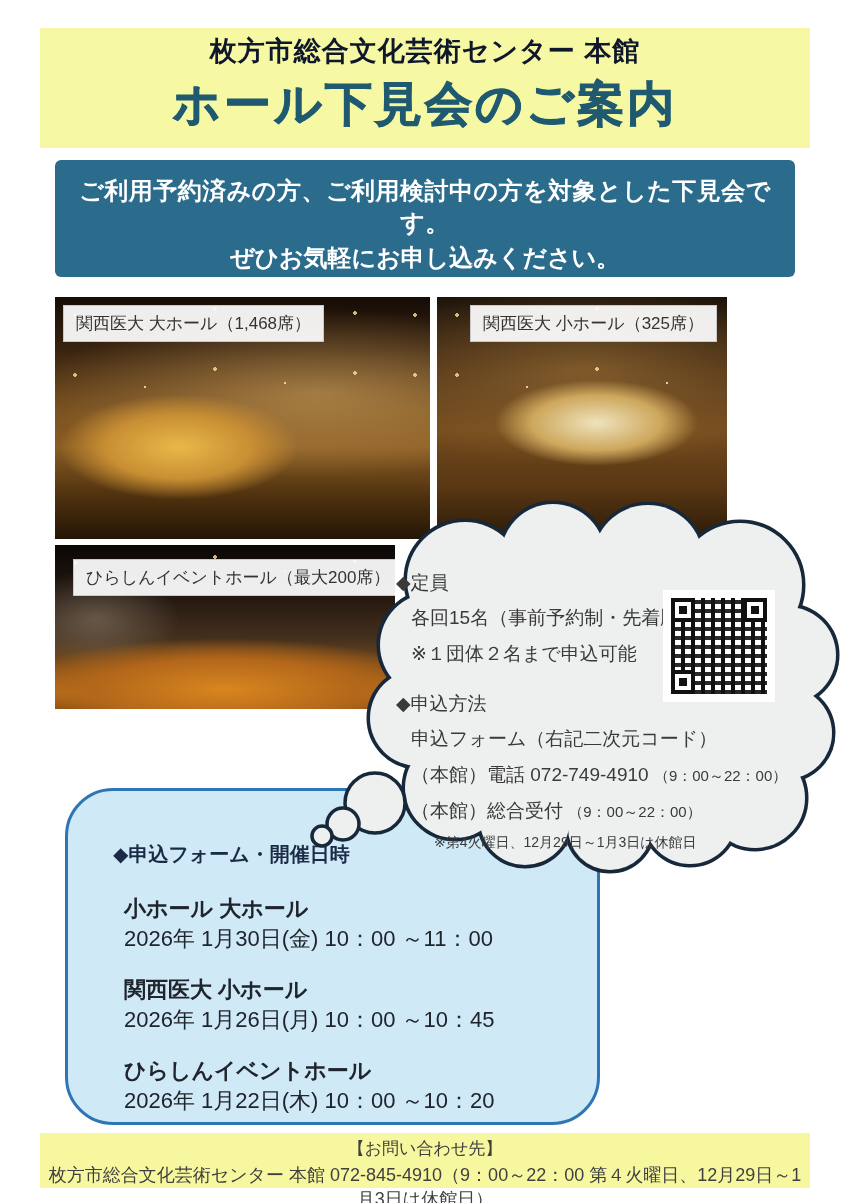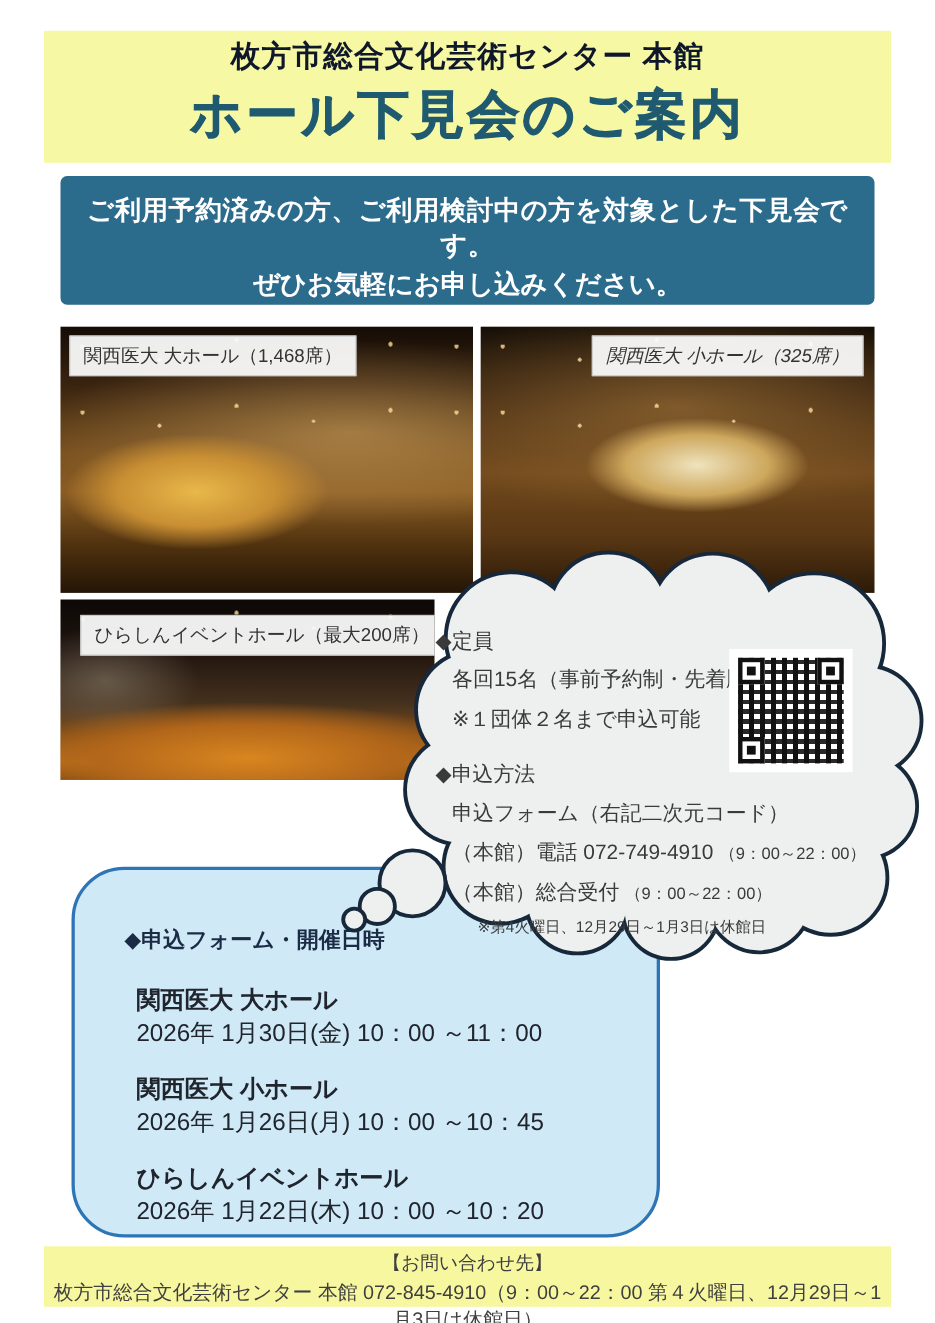--- a/index.html
+++ b/index.html
@@ -20,25 +20,25 @@
   .notice-line2 { margin-top:3px; font-size:24px; font-weight:bold; }
   .notice-note  { margin-top:11px; font-size:17px; font-weight:bold; }
 
   
   .photo { position:absolute; overflow:hidden; z-index:1; }
   .photo-1 { left:55px;  top:297px; width:375px; height:242px;
     background:
       radial-gradient(ellipse 160px 70px at 33% 62%, #e8b84a 0%, #c98f33 45%, rgba(120,70,20,0) 75%),
       radial-gradient(ellipse 400px 120px at 70% 40%, rgba(214,170,100,.55) 0%, rgba(120,70,20,0) 70%),
       linear-gradient(180deg, #140c06 0%, #3a2410 22%, #7a511f 48%, #8a5c24 62%, #50320f 82%, #241506 100%); }
-  .photo-2 { left:437px; top:297px; width:358px; height:242px;
+  .photo-2 { left:437px; top:297px; width:290px; height:242px;
     background:
       radial-gradient(ellipse 130px 55px at 55% 52%, #efe3bd 0%, #cda75c 50%, rgba(110,65,18,0) 78%),
       radial-gradient(ellipse 420px 140px at 50% 30%, rgba(190,140,70,.5) 0%, rgba(90,50,12,0) 70%),
-      linear-gradient(180deg, #100a05 0%, #35200d 25%, #70481c 55%, #5a3814 78%, #2c1a08 100%); font-style: italic; }
+      linear-gradient(180deg, #100a05 0%, #35200d 25%, #70481c 55%, #5a3814 78%, #2c1a08 100%); }
   .photo-3 { left:55px;  top:545px; width:340px; height:164px;
     background:
       radial-gradient(ellipse 260px 60px at 50% 88%, #d9861f 0%, #b3671a 50%, rgba(70,40,12,0) 85%),
       radial-gradient(ellipse 120px 70px at 12% 45%, rgba(160,150,130,.45) 0%, rgba(40,30,20,0) 70%),
       linear-gradient(180deg, #0b0806 0%, #221610 30%, #46311e 58%, #8a5318 78%, #b86f1c 90%, #7c470f 100%); }
   .photo-label { position:absolute; background:rgba(250,250,250,.95); border:1px solid #c9c9c9;
     color:#333333; font-size:17px; padding:6px 12px; white-space:nowrap; }
   .label-1 { left:8px; top:8px; }
   .label-2 { right:10px; top:8px; }
   .label-3 { left:18px; top:14px; }
@@ -112,21 +112,21 @@
 
   <div class="photo photo-3">
     <div class="dots"></div>
     <div class="photo-label label-3">ひらしんイベントホール（最大200席）</div>
   </div>
 
   <div class="schedule-box">
     <div class="schedule-heading">◆申込フォーム・開催日時</div>
     <div class="schedule-list">
       <div class="schedule-item">
-        <div class="schedule-hall">関西医大 大ホール</div>
+        <div class="schedule-hall">小ホール 大ホール</div>
         <div class="schedule-datetime">2026年 1月30日(金) 10：00 ～11：00</div>
       </div>
       <div class="schedule-item">
         <div class="schedule-hall">関西医大 小ホール</div>
         <div class="schedule-datetime">2026年 1月26日(月) 10：00 ～10：45</div>
       </div>
       <div class="schedule-item">
         <div class="schedule-hall">ひらしんイベントホール</div>
         <div class="schedule-datetime">2026年 1月22日(木) 10：00 ～10：20</div>
       </div>

